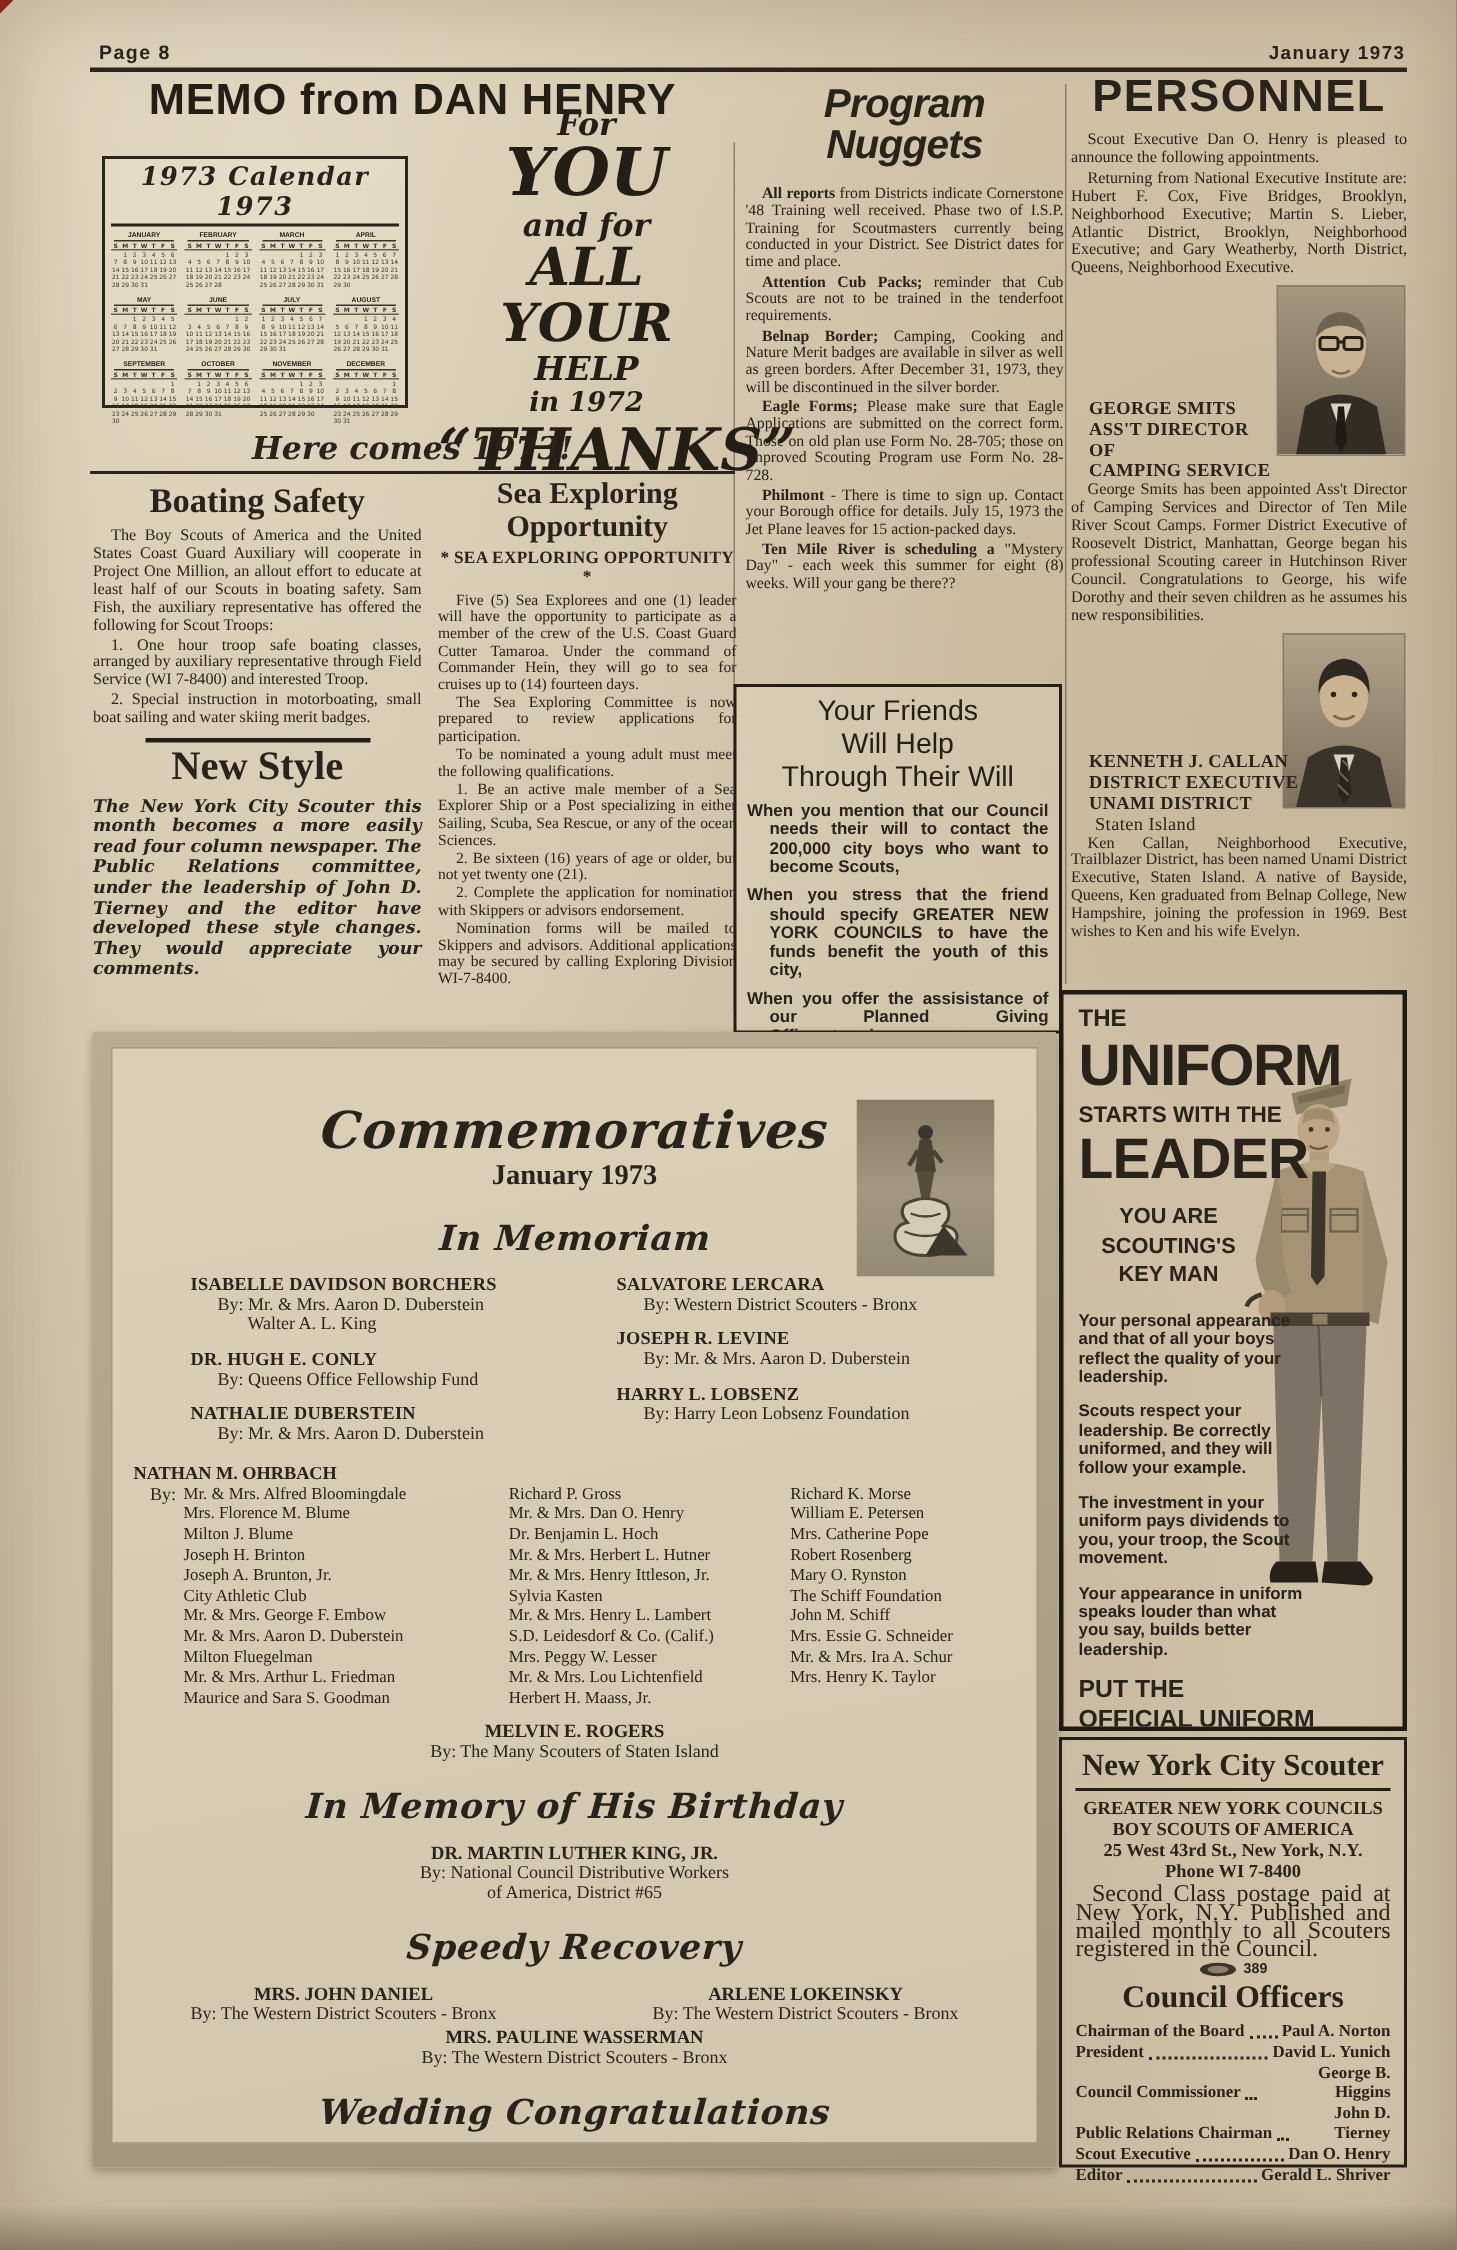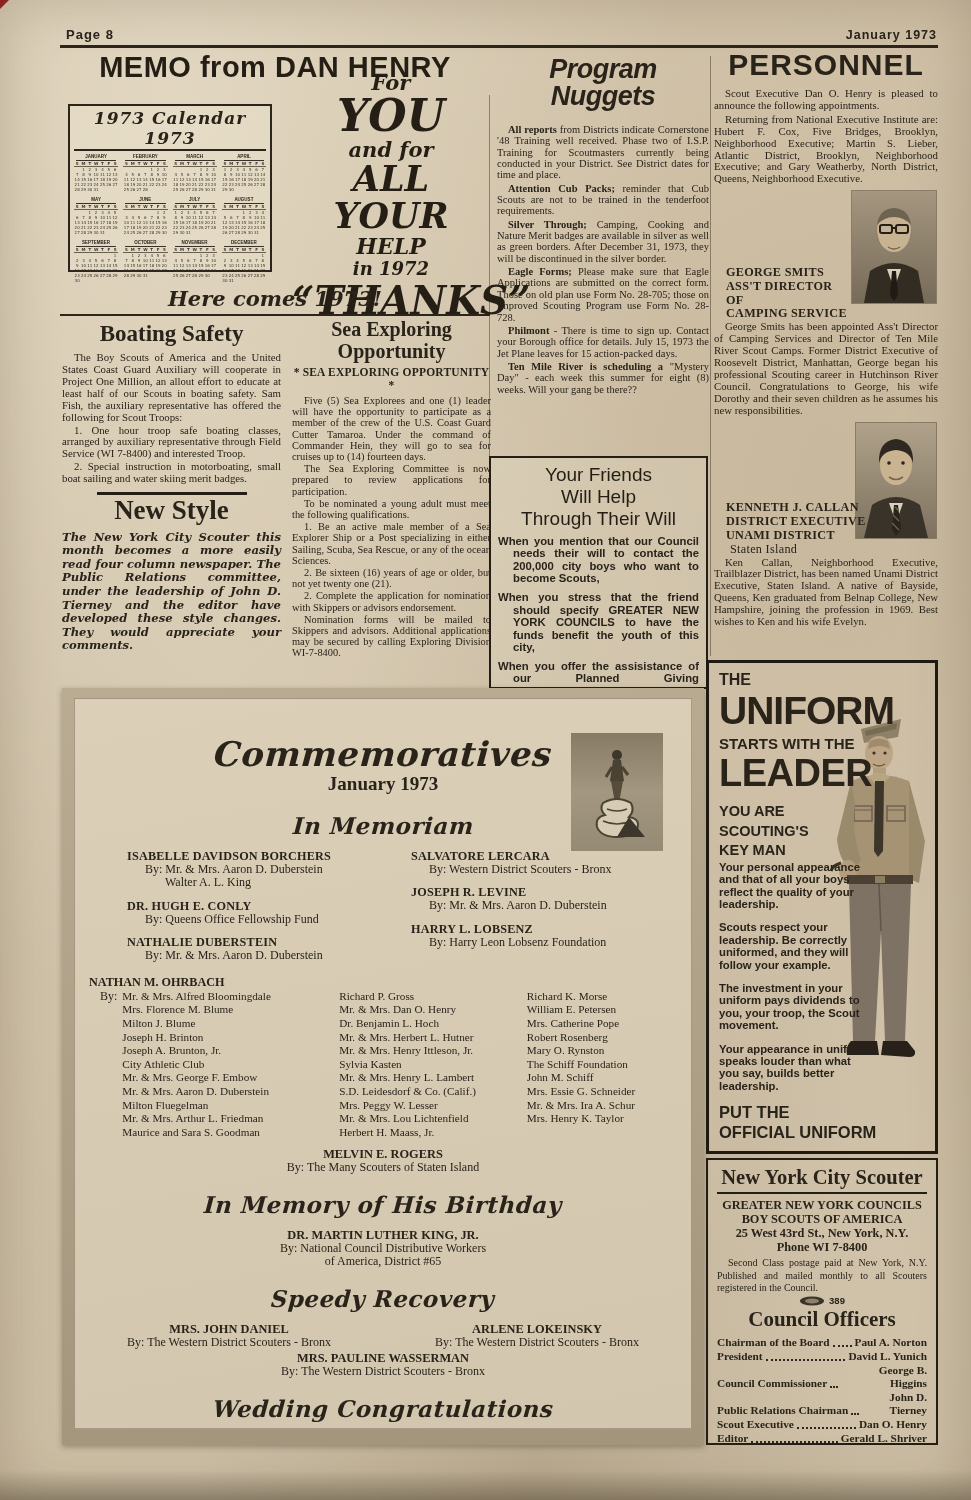--- a/index.html
+++ b/index.html
@@ -87,29 +87,29 @@
   .pcap .plain{font-weight:normal;padding-left:4px;}
 
   
   .uniform{position:absolute;left:706px;top:660px;width:232px;height:494px;border:3px solid #1f1a12;box-sizing:border-box;padding:8px 10px;overflow:hidden;background:rgba(235,226,205,0.12);}
   .uni-figure{position:absolute;left:112px;top:48px;width:118px;height:400px;z-index:0;}
   .uni-txt{position:relative;z-index:1;}
   .u1{font:800 16px/1.1 "Liberation Sans",sans-serif;}
   .u2{font:800 39px/1.0 "Liberation Sans",sans-serif;letter-spacing:-1px;margin:2px 0 6px;}
   .u3{font:800 15px/1.1 "Liberation Sans",sans-serif;margin:2px 0 2px;}
   .u4{font:800 38px/1.0 "Liberation Sans",sans-serif;letter-spacing:-0.5px;margin:0 0 10px;}
-  .u5{font:bold 14.5px/1.35 "Liberation Sans",sans-serif;width:120px;}
+  .u5{font:bold 14.5px/1.35 "Liberation Sans",sans-serif;width:120px;text-align:center;margin-bottom:14px;}
   .uni-par p{font:600 11.3px/12.4px "Liberation Sans",sans-serif;width:152px;margin:0 0 11px;}
   .uni-foot{font:800 16.5px/1.2 "Liberation Sans",sans-serif;margin-top:2px;}
 
   
   .masthead{position:absolute;left:706px;top:1158px;width:232px;height:287px;border:2.5px solid #241e15;box-sizing:border-box;padding:6px 9px;background:rgba(240,231,210,0.15);}
   .mh-title{font:bold 20.5px/1.1 "Liberation Serif",serif;text-align:center;border-bottom:2px solid #241e15;padding-bottom:3px;margin-bottom:4px;}
   .mh-line{font:bold 12.3px/14.2px "Liberation Serif",serif;text-align:center;}
-  .mh-postage{font-size:10px;line-height:12.2px;text-align:justify;text-indent:11px;margin:3px 0 2px;}
+  .mh-postage{font-size:16px;line-height:12.2px;text-align:justify;text-indent:11px;margin:3px 0 2px;}
   .union-row{display:flex;justify-content:center;align-items:center;gap:4px;margin:1px 0 2px;}
   .union-num{font:bold 9.5px/1 "Liberation Sans",sans-serif;}
   .co-title{font:bold 21px/1.1 "Liberation Serif",serif;text-align:center;margin:2px 0 5px;}
   .officer-row{display:flex;align-items:flex-end;font:bold 11.3px/13px "Liberation Serif",serif;margin-bottom:1px;}
   .officer-role{white-space:nowrap;}
   .officer-dots{flex:1 1 auto;min-width:8px;border-bottom:2px dotted #2e2720;margin:0 3px 2px;}
   .officer-name{text-align:right;}
 
   
   .commem-frame{position:absolute;left:62px;top:688px;width:642px;height:757px;box-sizing:border-box;
@@ -758,21 +758,21 @@
   </div>
 
   <div class="nuggets">
     <div class="pn-title">Program Nuggets</div>
     <div>
 
         <p class="pn-item"><span class="pn-lead">All reports</span><span> from Districts indicate Cornerstone '48 Training well received. Phase two of I.S.P. Training for Scoutmasters currently being conducted in your District. See District dates for time and place.</span></p>
 
         <p class="pn-item"><span class="pn-lead">Attention Cub Packs;</span><span> reminder that Cub Scouts are not to be trained in the tenderfoot requirements.</span></p>
 
-        <p class="pn-item"><span class="pn-lead">Silver Through;</span><span> Camping, Cooking and Nature Merit badges are available in silver as well as green borders. After December 31, 1973, they will be discontinued in the silver border.</span></p>
+        <p class="pn-item"><span class="pn-lead">Belnap Border;</span><span> Camping, Cooking and Nature Merit badges are available in silver as well as green borders. After December 31, 1973, they will be discontinued in the silver border.</span></p>
 
         <p class="pn-item"><span class="pn-lead">Eagle Forms;</span><span> Please make sure that Eagle Applications are submitted on the correct form. Those on old plan use Form No. 28-705; those on Improved Scouting Program use Form No. 28-728.</span></p>
 
         <p class="pn-item"><span class="pn-lead">Philmont</span><span> - There is time to sign up. Contact your Borough office for details. July 15, 1973 the Jet Plane leaves for 15 action-packed days.</span></p>
 
         <p class="pn-item"><span class="pn-lead">Ten Mile River is scheduling a</span><span> "Mystery Day" - each week this summer for eight (8) weeks. Will your gang be there??</span></p>
       </div>
   </div>
 
   <div class="willbox">

